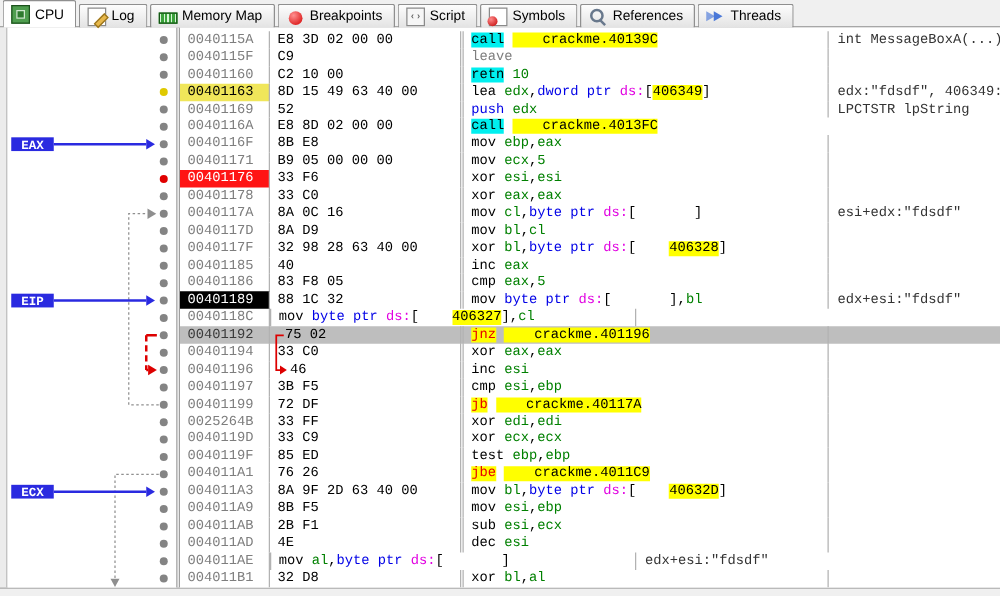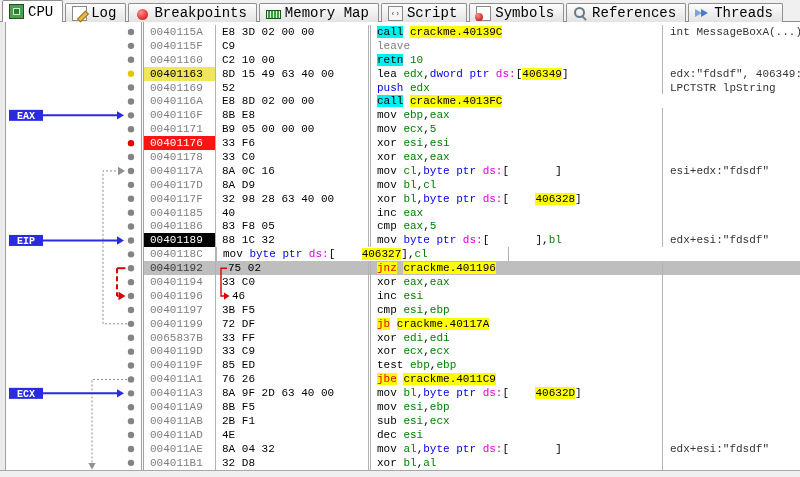--- a/index.html
+++ b/index.html
@@ -9,21 +9,21 @@
   }
   
   .tabbar{
     height:22px;background:#f0f0f0;border-bottom:1px solid #8f8f8f;
     display:flex;align-items:flex-end;padding-left:1px;box-sizing:border-box;
   }
   .tab{
     display:flex;align-items:center;height:18px;margin:0 1px -1px 1px;
     padding:0 9px 0 6px;background:linear-gradient(#fdfdfd,#e3e3e3);
     border:1px solid #8f8f8f;border-bottom:none;border-radius:2px 2px 0 0;
-    font-size:14px;color:#000;position:relative;z-index:1;cursor:default;font-family:Liberation Mono, monospace;
+    font-size:11px;color:#000;position:relative;z-index:1;cursor:default;
   }
   .tab.active{height:21px;background:#fff;z-index:3;}
   .tlabel{white-space:nowrap;}
   .ticon{width:15px;height:15px;display:inline-block;margin-right:4px;position:relative;flex:none;}
   
   .cpu-icon{background:#4f9e4f;border:1px solid #1c521c;box-sizing:border-box;}
   .cpu-icon::after{content:"";position:absolute;inset:3px;background:#2e7a2e;border:1px solid #cfe8cf;}
   .log-icon{background:#fff;border:1px solid #8a8a8a;box-sizing:border-box;}
   .log-icon::after{content:"";position:absolute;width:10px;height:3px;background:#e8b84a;border:1px solid #9a7520;
     transform:rotate(-45deg);right:-3px;top:7px;}
@@ -69,21 +69,21 @@
   .row.selected .addr{color:#3a3a3a;}
   .bytes{width:153px;flex:none;padding-left:6px;box-sizing:border-box;color:#000;
     border-right:1px solid #b2b2b2;height:100%;display:flex;align-items:center;margin-right:1px;}
   .disasm{width:292px;flex:none;padding-left:6px;box-sizing:border-box;color:#000;
     border-left:1px solid #b2b2b2;height:100%;display:flex;align-items:center;overflow:hidden;}
   .comment{flex:1;padding-left:7px;box-sizing:border-box;color:#333;
     border-left:1px solid #b2b2b2;height:100%;display:flex;align-items:center;overflow:hidden;}
   
   .c-call{background:#00efef;color:#000;text-align:right;}
   .c-jcc{background:#ffff00;color:#e60000;}
-  .c-lbl{background:#ffff00;color:#000;}
+  .c-lbl{background:#ffff00;color:#000;padding-left:24px;}
   .c-hl{background:#ffff00;color:#000;}
   .c-reg{color:#008000;}
   .c-val{color:#008000;}
   .c-mem{color:#b40000;margin-top:48px;}
   .c-ptr{color:#0000e6;}
   .c-seg{color:#e100e1;}
   .c-push{color:#0000e6;text-align:center;}
   .c-gray{color:#7e7e7e;}
   .overlay{position:absolute;inset:0;pointer-events:none;z-index:4;}
   
@@ -96,26 +96,26 @@
   <div class="tabbar">
       <div class="tab active">
         <span class="ticon cpu-icon"></span>
         <span class="tlabel">CPU</span>
       </div>
       <div class="tab">
         <span class="ticon log-icon"></span>
         <span class="tlabel">Log</span>
       </div>
       <div class="tab">
+        <span class="ticon memory-icon"></span>
+        <span class="tlabel">Memory Map</span>
+      </div>
+      <div class="tab">
         <span class="ticon breakpoint-icon"></span>
         <span class="tlabel">Breakpoints</span>
-      </div>
-      <div class="tab">
-        <span class="ticon memory-icon"></span>
-        <span class="tlabel">Memory Map</span>
       </div>
       <div class="tab">
         <span class="ticon script-icon"></span>
         <span class="tlabel">Script</span>
       </div>
       <div class="tab">
         <span class="ticon symbols-icon"></span>
         <span class="tlabel">Symbols</span>
       </div>
       <div class="tab">
@@ -200,29 +200,29 @@
         <div class="row"><span class="addr">0040117F</span><span class="bytes">32 98 28 63 40 00</span><span class="disasm"><span>xor</span><span> </span><span class="c-reg">bl</span><span>,</span><span class="c-ptr">byte ptr </span><span class="c-seg">ds:</span><span>[</span><span class="c-mem">eax+</span><span class="c-hl">406328</span><span>]</span></span><span class="comment"></span></div>
         <div class="row"><span class="addr">00401185</span><span class="bytes">40</span><span class="disasm"><span>inc</span><span> </span><span class="c-reg">eax</span></span><span class="comment"></span></div>
         <div class="row"><span class="addr">00401186</span><span class="bytes">83 F8 05</span><span class="disasm"><span>cmp</span><span> </span><span class="c-reg">eax</span><span>,</span><span class="c-val">5</span></span><span class="comment"></span></div>
         <div class="row"><span class="addr as-cip">00401189</span><span class="bytes">88 1C 32</span><span class="disasm"><span>mov</span><span> </span><span class="c-ptr">byte ptr </span><span class="c-seg">ds:</span><span>[</span><span class="c-mem">edx+esi</span><span>]</span><span>,</span><span class="c-reg">bl</span></span><span class="comment">edx+esi:"fdsdf"</span></div>
         <div class="row"><span class="addr">0040118C</span><span class="disasm"><span>mov</span><span> </span><span class="c-ptr">byte ptr </span><span class="c-seg">ds:</span><span>[</span><span class="c-mem">eax+</span><span class="c-hl">406327</span><span>]</span><span>,</span><span class="c-reg">cl</span></span><span class="comment"></span></div>
         <div class="row selected"><span class="addr">00401192</span><span class="bytes" style="padding-left: 12px;">75 02</span><span class="disasm"><span class="c-jcc">jnz</span><span> </span><span class="c-lbl">crackme.401196</span></span><span class="comment"></span></div>
         <div class="row"><span class="addr">00401194</span><span class="bytes">33 C0</span><span class="disasm"><span>xor</span><span> </span><span class="c-reg">eax</span><span>,</span><span class="c-reg">eax</span></span><span class="comment"></span></div>
         <div class="row"><span class="addr">00401196</span><span class="bytes" style="padding-left: 16px;">46</span><span class="disasm"><span>inc</span><span> </span><span class="c-reg">esi</span></span><span class="comment"></span></div>
         <div class="row"><span class="addr">00401197</span><span class="bytes">3B F5</span><span class="disasm"><span>cmp</span><span> </span><span class="c-reg">esi</span><span>,</span><span class="c-reg">ebp</span></span><span class="comment"></span></div>
         <div class="row"><span class="addr">00401199</span><span class="bytes">72 DF</span><span class="disasm"><span class="c-jcc">jb</span><span> </span><span class="c-lbl">crackme.40117A</span></span><span class="comment"></span></div>
-        <div class="row"><span class="addr">0065837B</span><span class="bytes">33 FF</span><span class="disasm"><span>xor</span><span> </span><span class="c-reg">edi</span><span>,</span><span class="c-reg">edi</span></span><span class="comment"></span></div>
+        <div class="row"><span class="addr">0025264B</span><span class="bytes">33 FF</span><span class="disasm"><span>xor</span><span> </span><span class="c-reg">edi</span><span>,</span><span class="c-reg">edi</span></span><span class="comment"></span></div>
         <div class="row"><span class="addr">0040119D</span><span class="bytes">33 C9</span><span class="disasm"><span>xor</span><span> </span><span class="c-reg">ecx</span><span>,</span><span class="c-reg">ecx</span></span><span class="comment"></span></div>
         <div class="row"><span class="addr">0040119F</span><span class="bytes">85 ED</span><span class="disasm"><span>test</span><span> </span><span class="c-reg">ebp</span><span>,</span><span class="c-reg">ebp</span></span><span class="comment"></span></div>
         <div class="row"><span class="addr">004011A1</span><span class="bytes">76 26</span><span class="disasm"><span class="c-jcc">jbe</span><span> </span><span class="c-lbl">crackme.4011C9</span></span><span class="comment"></span></div>
         <div class="row"><span class="addr">004011A3</span><span class="bytes">8A 9F 2D 63 40 00</span><span class="disasm"><span>mov</span><span> </span><span class="c-reg">bl</span><span>,</span><span class="c-ptr">byte ptr </span><span class="c-seg">ds:</span><span>[</span><span class="c-mem">edi+</span><span class="c-hl">40632D</span><span>]</span></span><span class="comment"></span></div>
         <div class="row"><span class="addr">004011A9</span><span class="bytes">8B F5</span><span class="disasm"><span>mov</span><span> </span><span class="c-reg">esi</span><span>,</span><span class="c-reg">ebp</span></span><span class="comment"></span></div>
         <div class="row"><span class="addr">004011AB</span><span class="bytes">2B F1</span><span class="disasm"><span>sub</span><span> </span><span class="c-reg">esi</span><span>,</span><span class="c-reg">ecx</span></span><span class="comment"></span></div>
         <div class="row"><span class="addr">004011AD</span><span class="bytes">4E</span><span class="disasm"><span>dec</span><span> </span><span class="c-reg">esi</span></span><span class="comment"></span></div>
-        <div class="row"><span class="addr">004011AE</span><span class="bytes">8A 04 32</span><span class="disasm"><span>mov</span><span> </span><span class="c-reg">al</span><span>,</span><span class="c-ptr">byte ptr </span><span class="c-seg">ds:</span><span>[</span><span class="c-mem">edx+esi</span><span>]</span></span><span class="comment">edx+esi:"fdsdf"</span></div>
+        <div class="row"><span class="addr">004011AE</span><span class="disasm"><span>mov</span><span> </span><span class="c-reg">al</span><span>,</span><span class="c-ptr">byte ptr </span><span class="c-seg">ds:</span><span>[</span><span class="c-mem">edx+esi</span><span>]</span></span><span class="comment">edx+esi:"fdsdf"</span></div>
         <div class="row"><span class="addr">004011B1</span><span class="bytes">32 D8</span><span class="disasm"><span>xor</span><span> </span><span class="c-reg">bl</span><span>,</span><span class="c-reg">al</span></span><span class="comment"></span></div>
         <svg class="overlay" width="660" height="448">
           <path d="M83 246.25 H77 V274.05 H80" stroke="#dd0000" stroke-width="1.4" fill="none"></path>
           <polygon points="80,270.45 80,277.65000000000003 85.5,274.05" fill="#dd0000"></polygon>
         </svg>
       </div>
   </div>
   <div class="bottom-strip"></div>
 </div>
 

